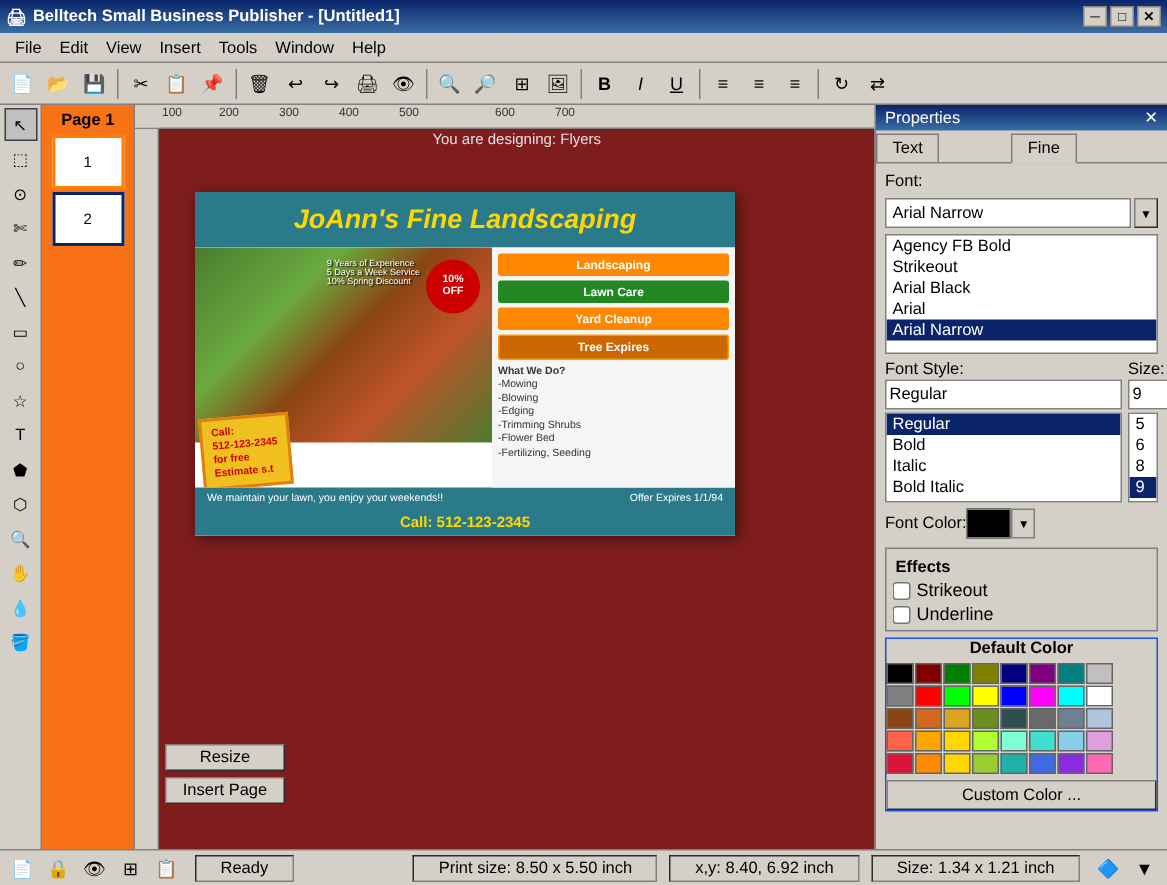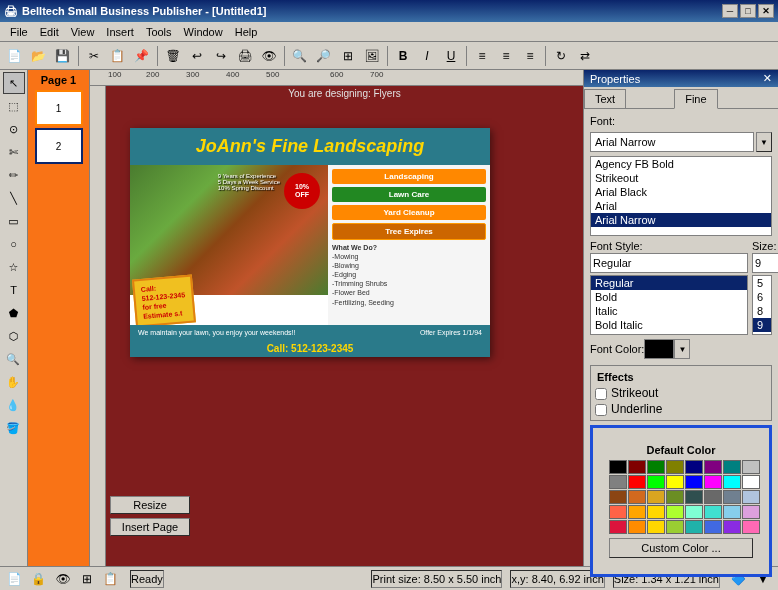--- a/index.html
+++ b/index.html
@@ -392,23 +392,23 @@
       height: 20px;
       background: #d4d0c8;
       border: 1px solid #808080;
       display: flex; align-items: center; justify-content: center;
       font-size: 8px;
       cursor: pointer;
     }
 
     
     .color-popup {
-      border: 3px solid #1d4ed8;
-      background: #d4d0c8;
-      padding: 16px;
+      border: 1px solid #1d4ed8;
+      background: #d4d0c8;
+      padding: 0;
     }
     .color-popup-header {
       font-size: 11px;
       text-align: center;
       margin-bottom: 4px;
       font-weight: bold;
     }
     .color-grid {
       display: grid;
       grid-template-columns: repeat(8, 18px);
@@ -466,21 +466,21 @@
       height: 24px;
       background: #d4d0c8;
       border-top: 1px solid #808080;
       display: flex;
       align-items: center;
       padding: 0 4px;
       font-size: 11px;
       gap: 8px;
     }
     .status-segment {
-      padding: 2px 0;
+      padding: 2px 16px;
       border: 1px inset #808080;
       height: 18px;
       display: flex;
       align-items: center;
     }
     .status-icons {
       display: flex; gap: 2px;
     }
 
     

